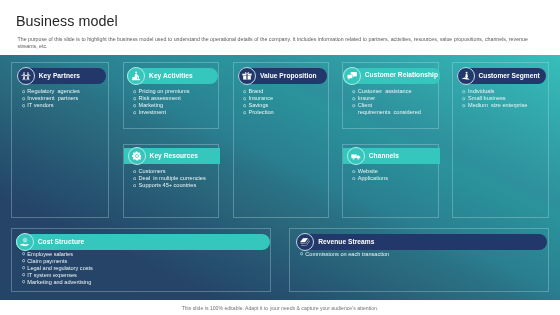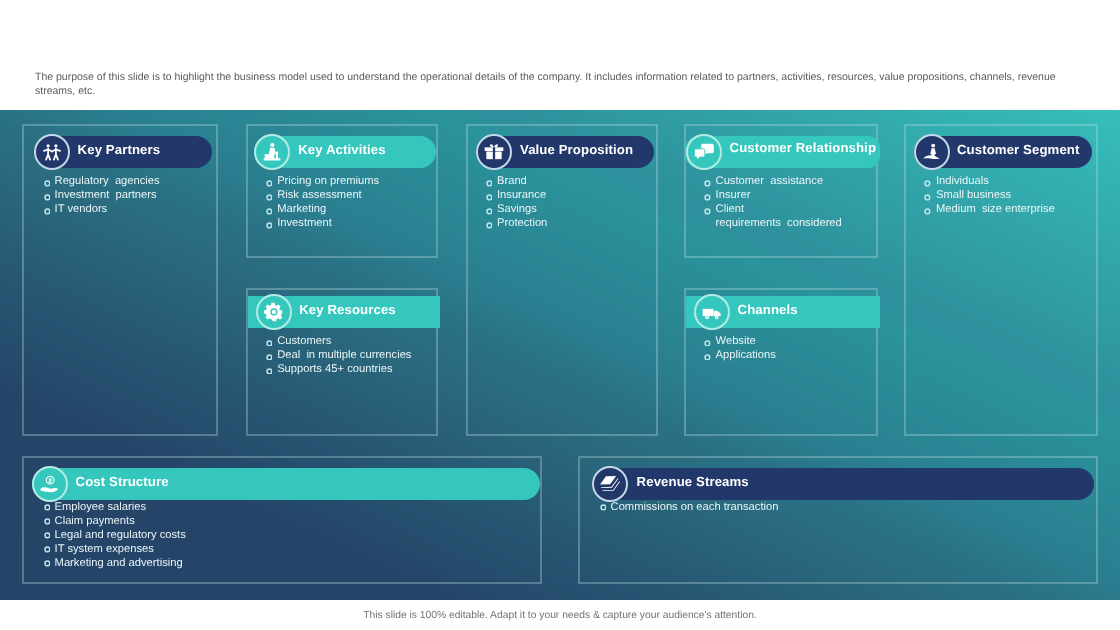--- a/index.html
+++ b/index.html
@@ -29,20 +29,21 @@
   .li{position:relative;font-size:5.6px;line-height:7px;color:#eaf6f8;white-space:pre;padding-left:5.6px;}
   .bul{position:absolute;left:0.1px;top:1.8px;width:3.4px;height:3.4px;}
   .bul svg{display:block;width:3.4px;height:3.4px;}
 
   .footer{position:absolute;left:0;top:305px;width:560px;text-align:center;font-size:5.15px;color:#737375;}
 </style>
 </head>
 <body>
 
 <div class="slide">
+  <div class="title">Business model</div>
   <div class="subtitle">The purpose of this slide is to highlight the business model used to understand the operational details of the company. It includes information related to partners, activities, resources, value propositions, channels, revenue streams, etc.</div>
   <div class="band"></div>
   <div id="cards-root">
       <div class="card" style="left: 11.3px; top: 62.4px; width: 97.3px; height: 155.5px;">
         <div class="pill dark" style="left: 4.5px; top: 5px; width: 89px; height: 16px; border-radius: 8px;">
           <span class="pill-label" style="left: 22px; top: 3.6px;">Key Partners</span>
         </div>
         <div class="badge dark" style="left: 4.5px; top: 4px; width: 18px; height: 18px;">
           <svg width="10" height="10" viewBox="0 0 24 24" fill="#ffffff">
             <g fill="none" stroke="#fff" stroke-width="2.1" stroke-linecap="round">

